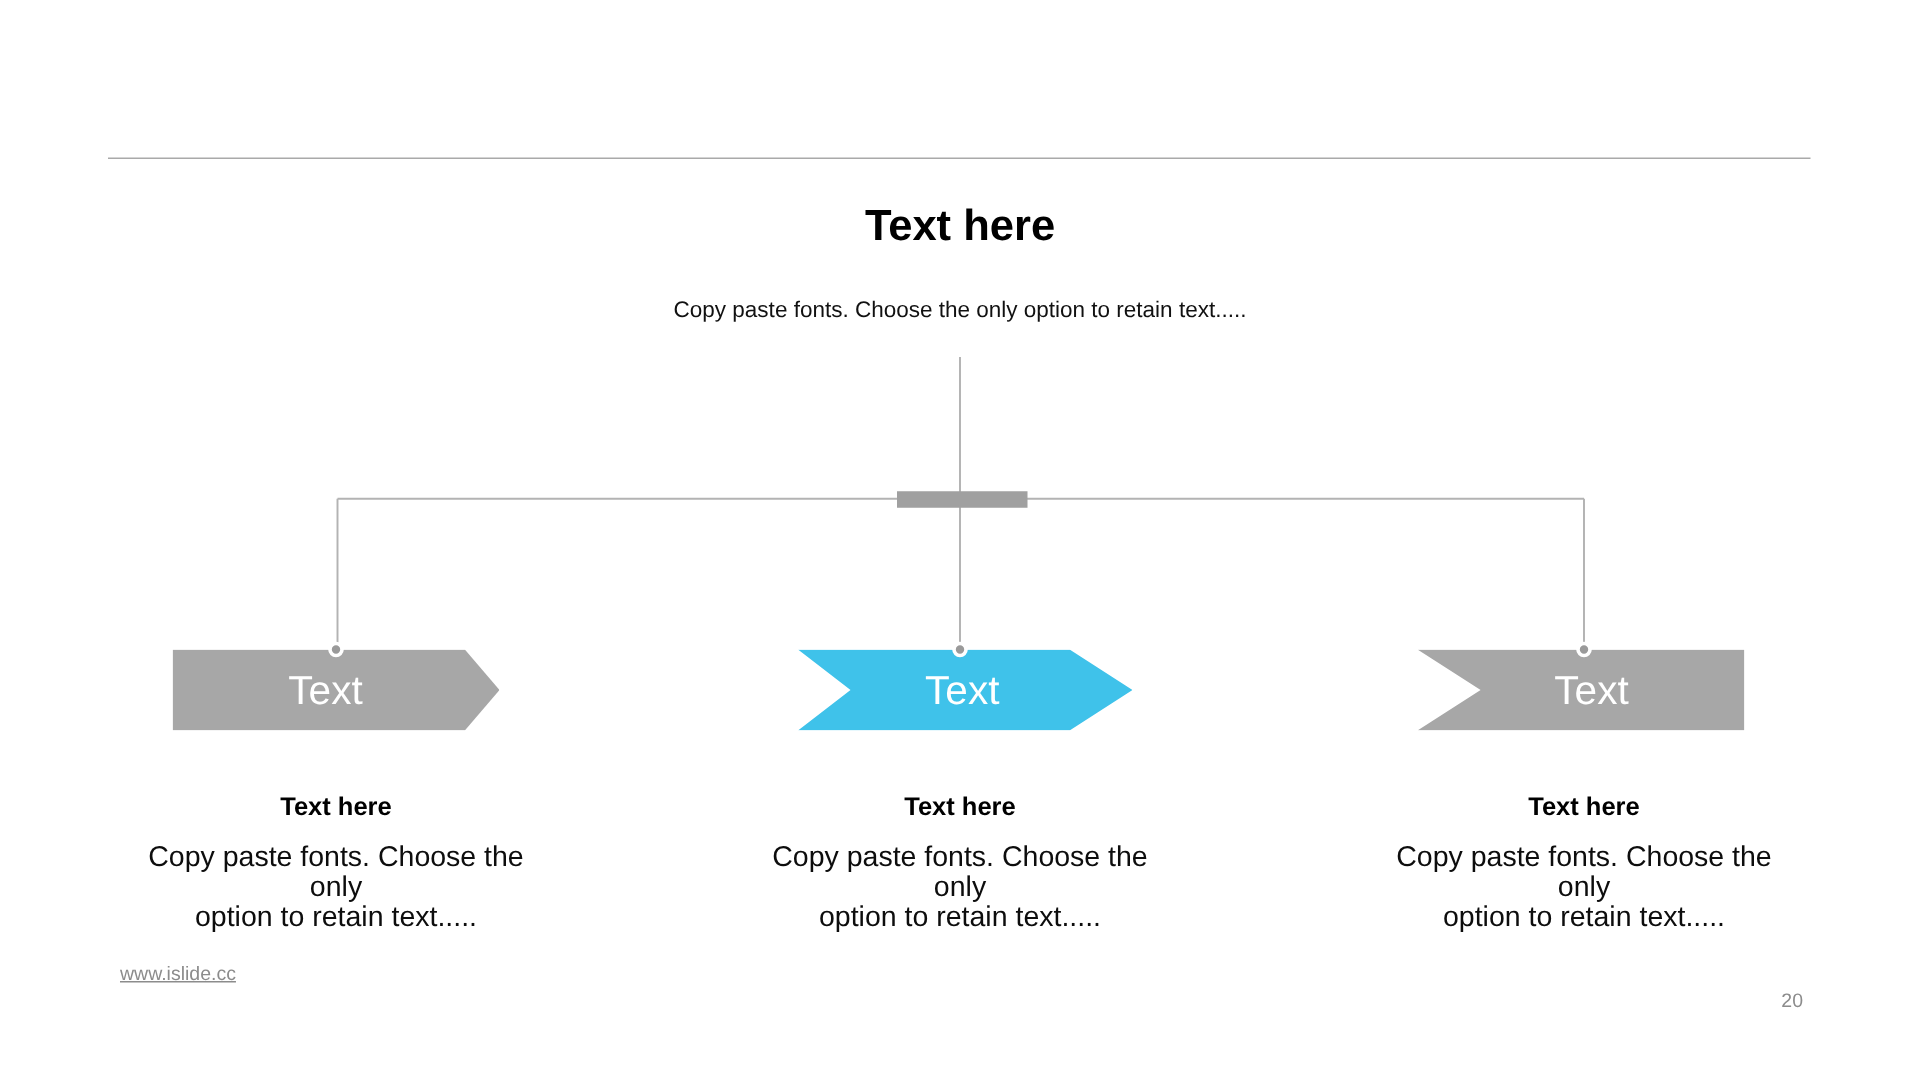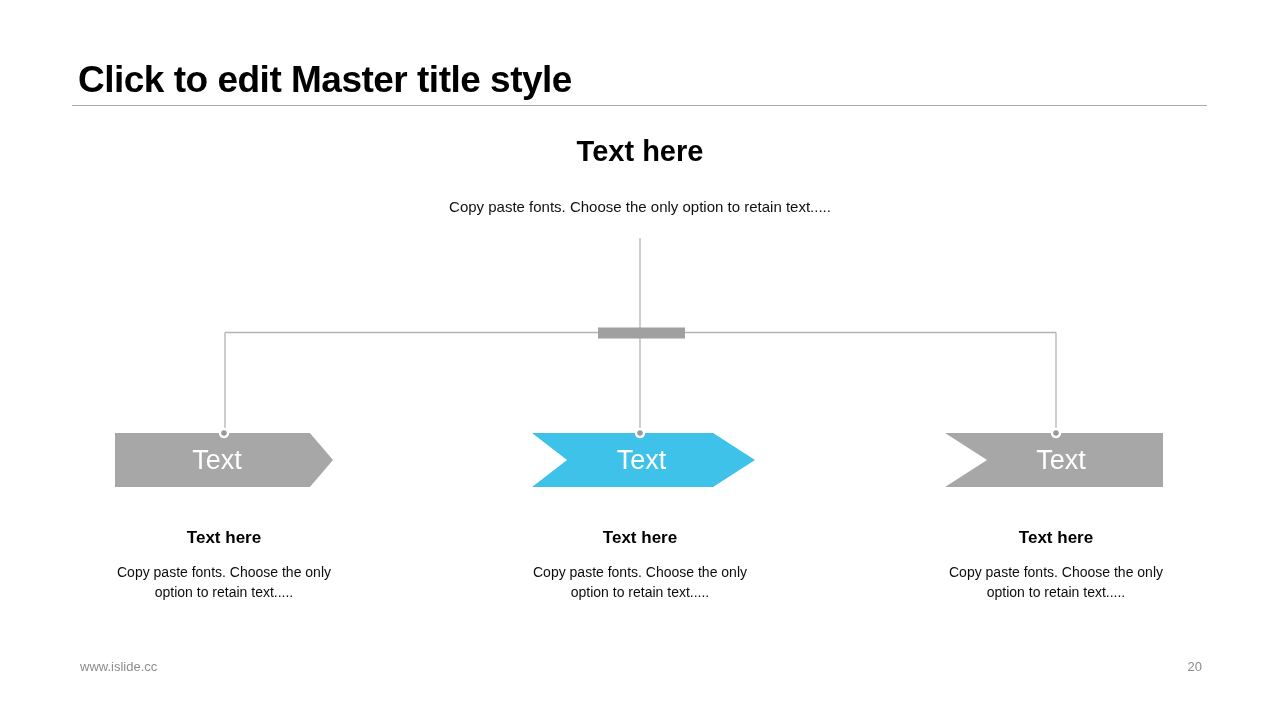--- a/index.html
+++ b/index.html
@@ -98,47 +98,47 @@
   }
   .caption-1 { left: 94px; }
   .caption-2 { left: 510px; }
   .caption-3 { left: 926px; }
   .caption-heading {
     font-size: 17px;
     font-weight: 700;
     margin: 0 0 14px 0;
   }
   .caption-body {
-    font-size: 14px;
+    font-size: 19px;
     line-height: 20px;
     white-space: pre-line;
     color: #0d0d0d;
   }
   .footer-url {
     position: absolute;
     left: 80px;
-    top: 659px;
+    top: 641px;
     font-size: 13px;
     color: #8c8c8c;
+    text-decoration: underline;
   }
   .footer-page {
     position: absolute;
     right: 78px;
     top: 659px;
     font-size: 13px;
     color: #8c8c8c;
     text-align: right;
   }
 </style>
 </head>
 <body>
 
 <div class="slide">
 
-  <div class="slide-title">Click to edit Master title style</div>
 
   <div class="title-rule"></div>
 
   <div class="center-heading">Text here</div>
 
   <div class="center-subtitle">Copy paste fonts. Choose the only option to retain text.....</div>
 
   <div class="arrow arrow-1" style="background-color: rgb(167, 167, 167);">
     <span class="arrow-label">Text</span>
   </div>

